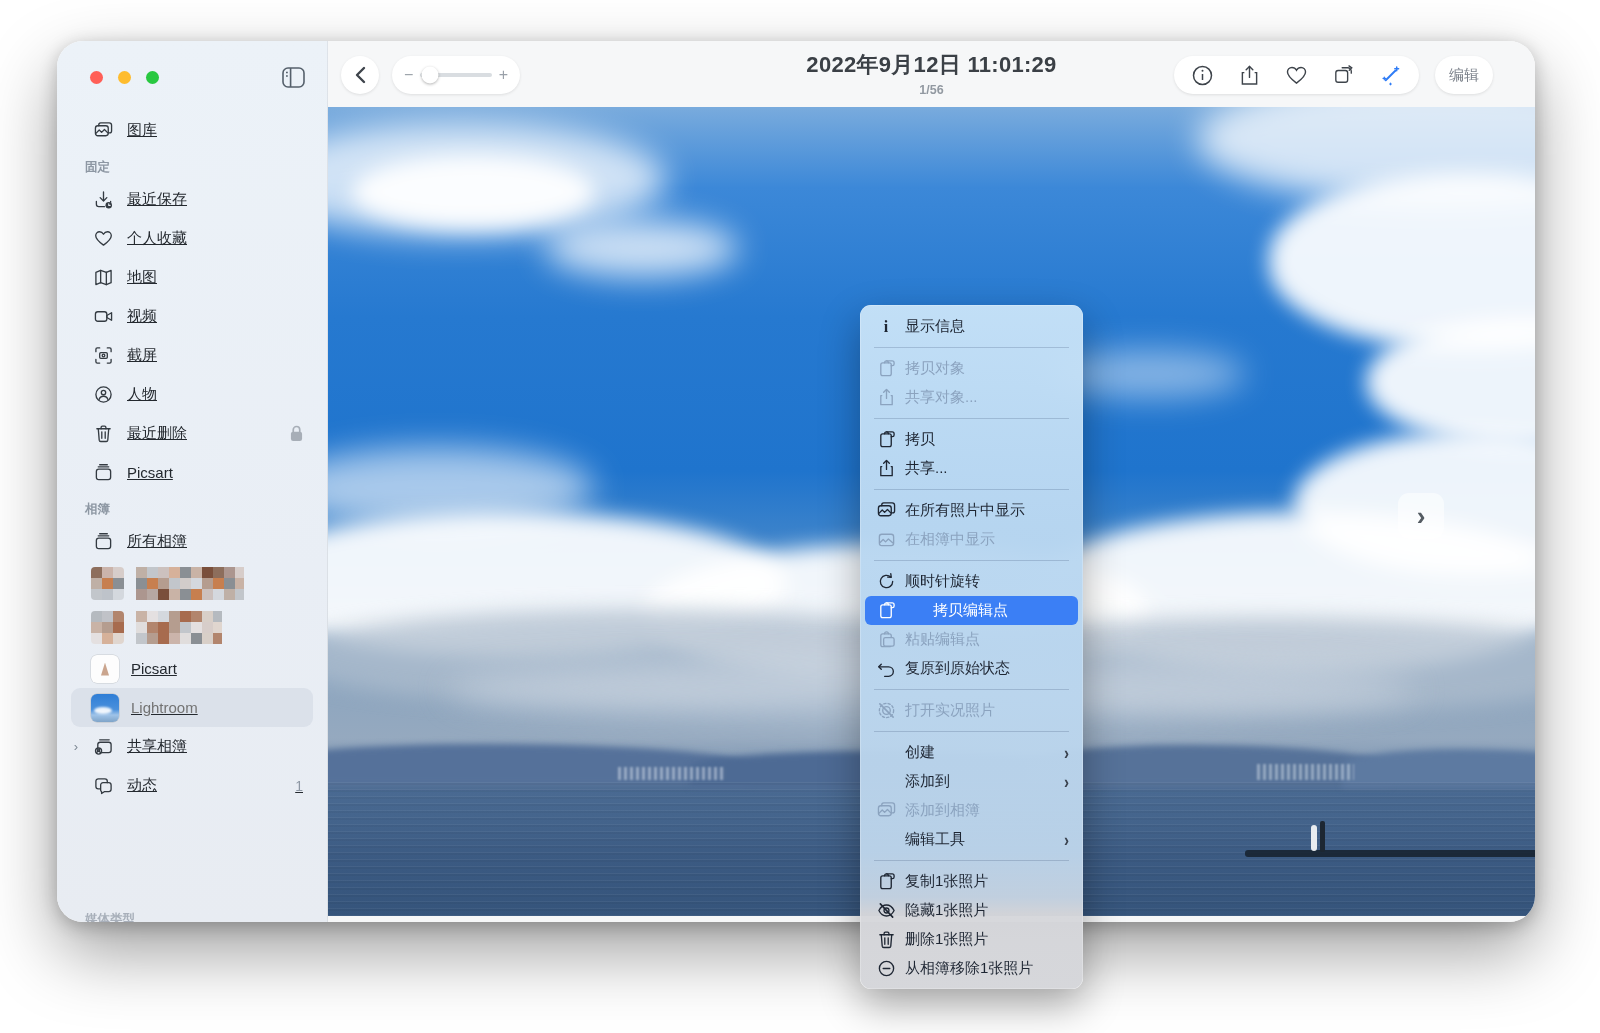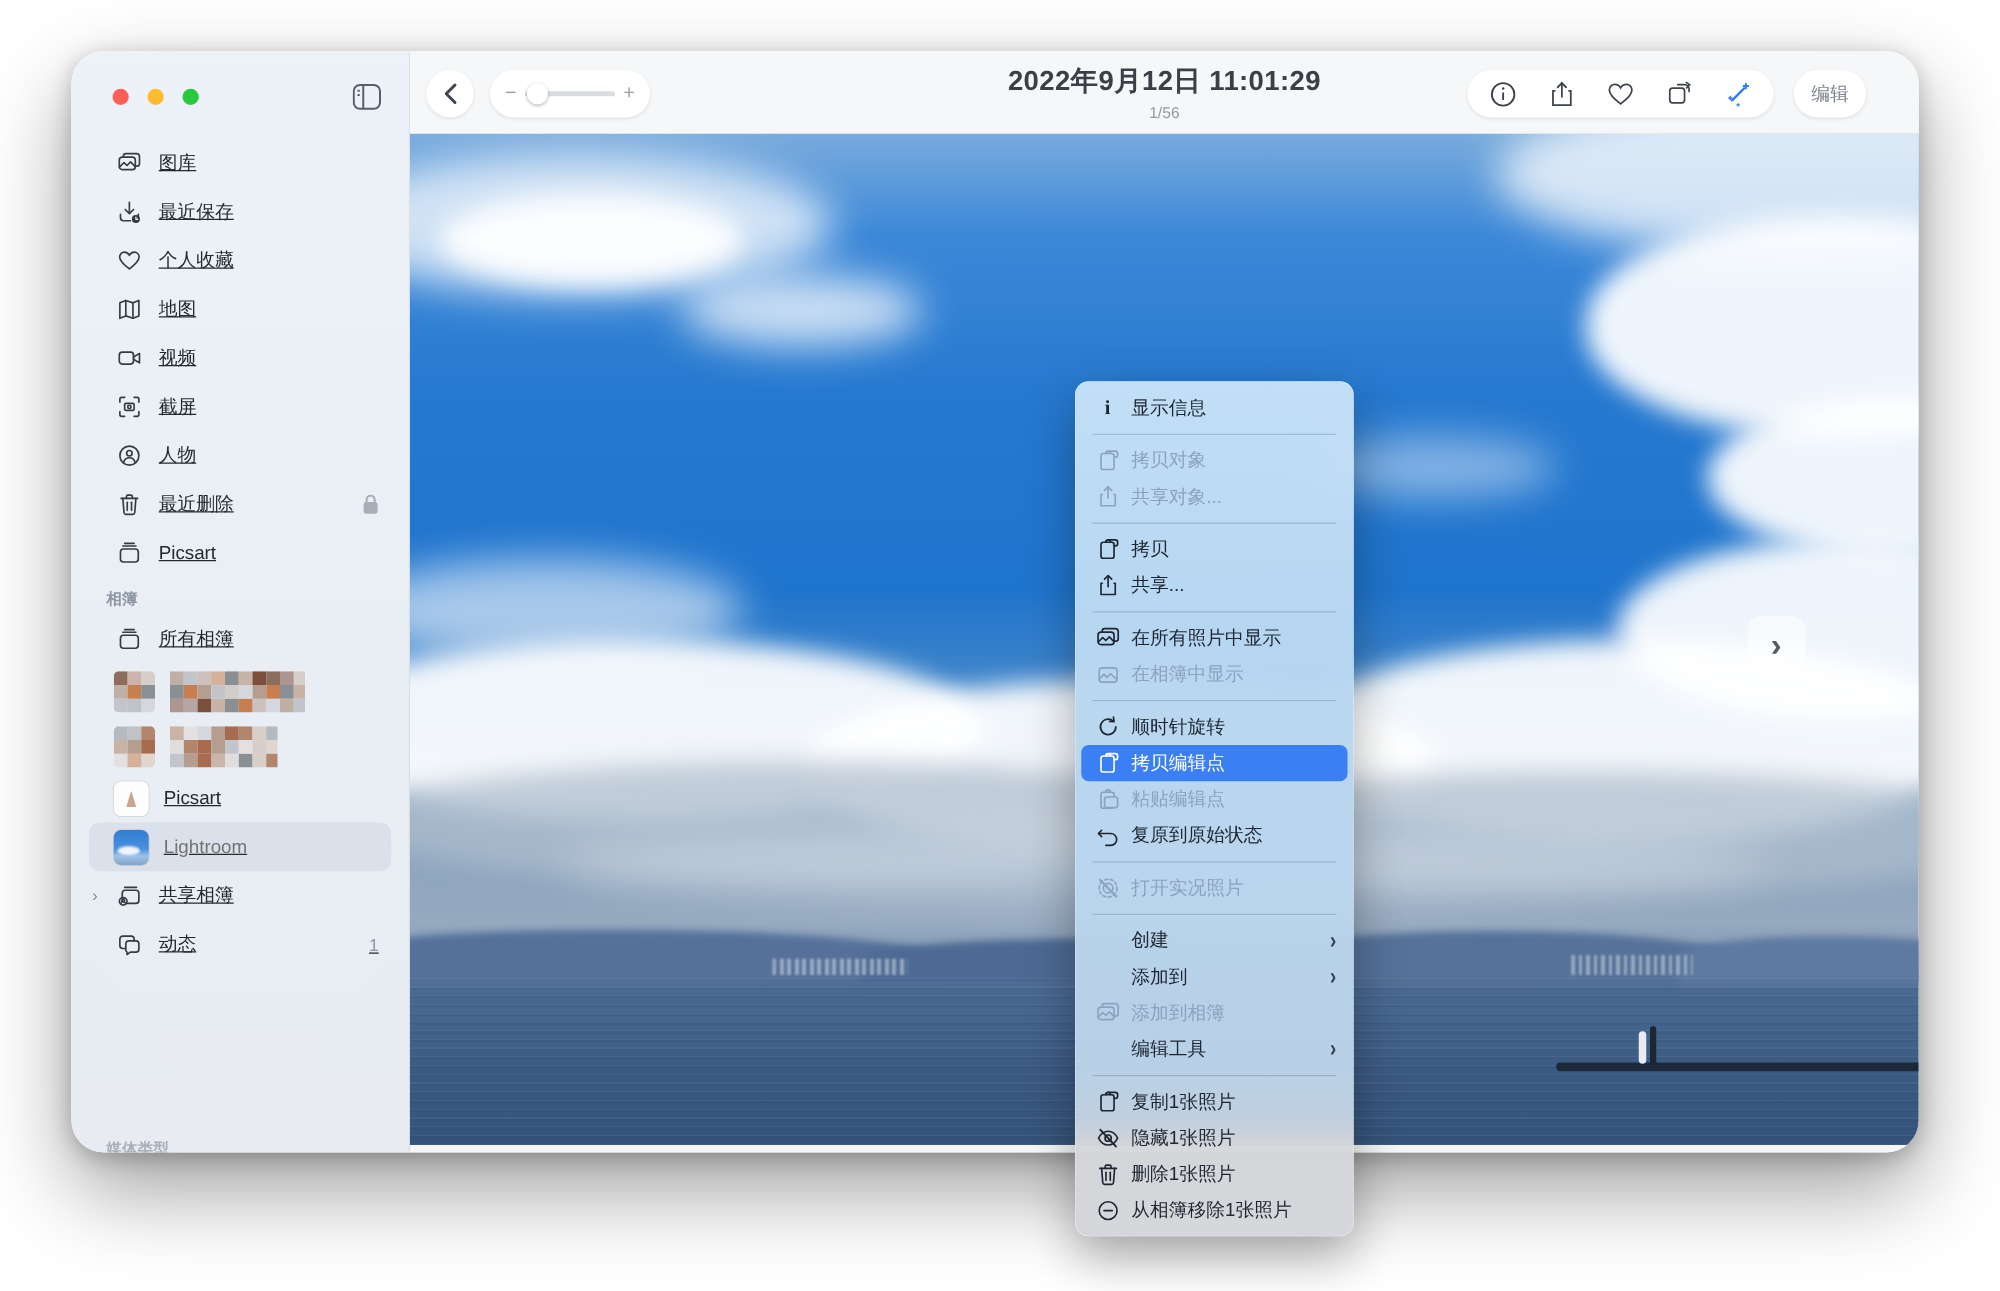--- a/index.html
+++ b/index.html
@@ -43,21 +43,21 @@
   .toolbar{ position:absolute; left:0; top:0; right:0; height:66px; background:#f6f7f8; }
   .tb-circle{ position:absolute; left:13px; top:15px; width:38px; height:38px; border-radius:50%;
               background:#ffffff; box-shadow:0 1px 3px rgba(0,0,0,.10); display:flex; align-items:center; justify-content:center;
               color:#3e444b; font-size:20px; font-weight:bold; }
   .tb-slider{ position:absolute; left:64px; top:15px; width:128px; height:38px; border-radius:19px; background:#ffffff;
               box-shadow:0 1px 3px rgba(0,0,0,.10); display:flex; align-items:center; padding:0 12px; color:#9aa1a9; }
   .tb-slider .track{ flex:1; height:4px; background:#d9dde1; border-radius:2px; margin:0 7px; position:relative; }
   .tb-slider .knob{ position:absolute; left:14%; top:50%; transform:translate(-50%,-50%); width:17px; height:17px; border-radius:50%; background:#fff; box-shadow:0 1px 3px rgba(0,0,0,.3); }
   .tb-title{ position:absolute; left:0; right:0; top:9px; text-align:center; pointer-events:none;}
   .tb-title .t1{ font-size:22px; font-weight:bold; color:#3b4046; letter-spacing:.3px;}
-  .tb-title .t2{ font-size:12.5px; color:#9299a1; margin-top:3px; }
+  .tb-title .t2{ font-size:12.5px; color:#9299a1; margin-top:3px;font-weight:bold; }
   .tb-icons{ position:absolute; right:116px; top:15px; height:38px; border-radius:19px; background:#ffffff;
              box-shadow:0 1px 3px rgba(0,0,0,.10); display:flex; align-items:center; padding:0 18px; gap:26px; color:#3e444b;}
   .tb-icons .ic{ width:21px; height:21px; display:flex; align-items:center; justify-content:center; }
   .ic-wand{ color:#2f7cf6; }
   .tb-edit{ position:absolute; right:42px; top:15px; height:38px; min-width:56px; border-radius:19px; background:#ffffff;
             box-shadow:0 1px 3px rgba(0,0,0,.10); display:flex; align-items:center; justify-content:center;
             font-size:15px; color:#7c828b; padding:0 14px; }
 
   
   .photo{ position:absolute; left:0; top:66px; right:0; bottom:6px; overflow:hidden;
@@ -84,21 +84,21 @@
         background:linear-gradient(180deg, rgba(200,227,248,.96) 0%, rgba(184,214,240,.96) 40%,
                    rgba(189,213,235,.96) 80%, rgba(198,212,227,.96) 86.5%,
                    rgba(214,215,219,.97) 89%, rgba(213,214,218,.97) 100%);
         box-shadow:0 16px 40px rgba(0,0,0,.33), 0 0 0 .5px rgba(255,255,255,.45) inset;
         padding:7px 0; }
   .mi{ display:flex; align-items:center; height:29px; margin:0 5px; padding:0 9px 0 11px;
        border-radius:6px; font-size:15px; color:#1e2633; }
   .mi .mic{ width:20px; height:18px; margin-right:9px; display:flex; align-items:center; justify-content:center; flex:0 0 20px; }
   .mi .mic:empty{ visibility:hidden; }
   .mi.disabled{ color:#8ba3bf; }
-  .mi.highlight{ background:#3b7ff5; color:#ffffff; }
+  .mi.highlight{ background:#3b7ff5; color:#ffffff;gap:28px; }
   .mi .sub{ margin-left:auto; font-size:15px; font-weight:bold; color:#39414d; transform:scaleY(1.25); }
   .mdiv{ height:1px; background:rgba(50,75,110,.22); margin:6px 14px; }
   .mlabel{ white-space:nowrap; }
   svg{ display:block; }
 </style>
 </head>
 <body>
 
 <div class="app-window">
 
@@ -120,20 +120,21 @@
         <div class="sb-row">
           <span class="sb-ic">
             <svg viewBox="0 0 20 20" width="19" height="19" fill="none" stroke="currentColor" stroke-width="1.4" stroke-linecap="round" stroke-linejoin="round">
               <rect x="1.5" y="5" width="13.5" height="10.5" rx="2.5"></rect>
               <path d="M5 5 V4 a2 2 0 0 1 2-2 h9 a2.5 2.5 0 0 1 2.5 2.5 v6 a2 2 0 0 1-2 2 h-1"></path>
               <path d="M2 13 l3.5-3.5 2.5 2.5 3-3 3.5 3.5"></path>
             </svg>
           </span>
           <span class="sb-label">图库</span>
         </div>
+        <div class="sb-sec">固定</div>
         <div class="sb-row">
           <span class="sb-ic">
             <svg viewBox="0 0 20 20" width="19" height="19" fill="none" stroke="currentColor" stroke-width="1.4" stroke-linecap="round" stroke-linejoin="round">
               <path d="M2.5 12 v3 a2.5 2.5 0 0 0 2.5 2.5 h6"></path>
               <path d="M17.5 12 v1"></path>
               <line x1="10" y1="2" x2="10" y2="11"></line>
               <path d="M6.5 8 L10 11.5 L13.5 8"></path>
               <circle cx="15.5" cy="16" r="3.4" fill="currentColor" stroke="none"></circle>
               <path d="M15.5 14.4 v1.8 h1.5" stroke="#e9eef5" stroke-width="1.1"></path>
             </svg>

